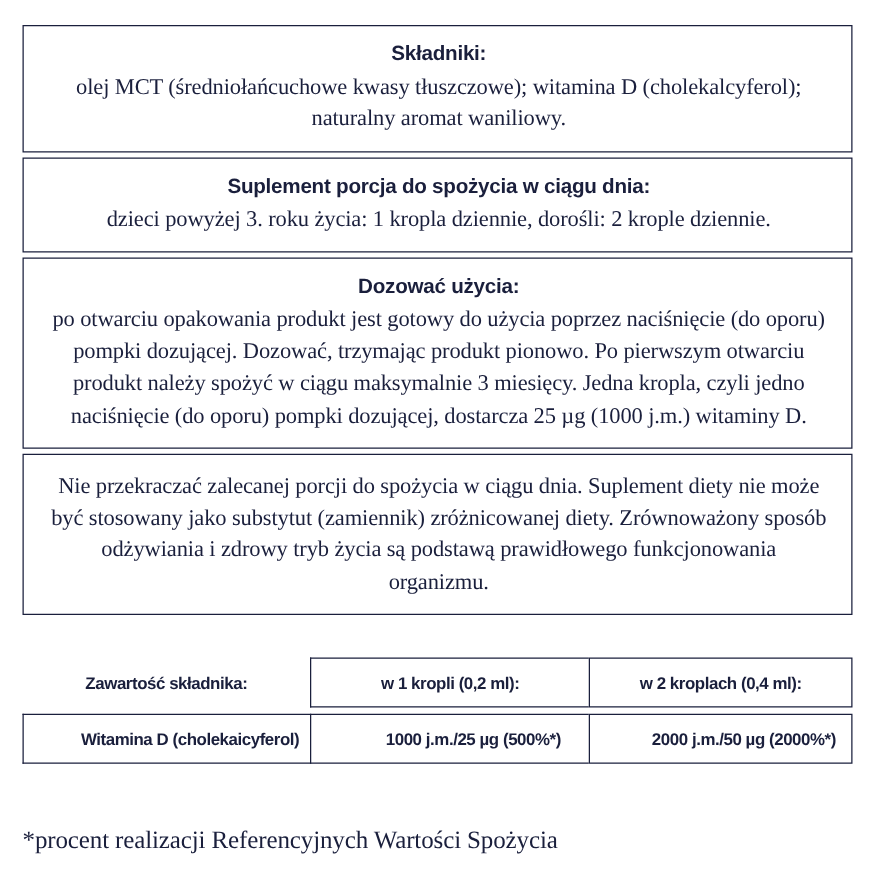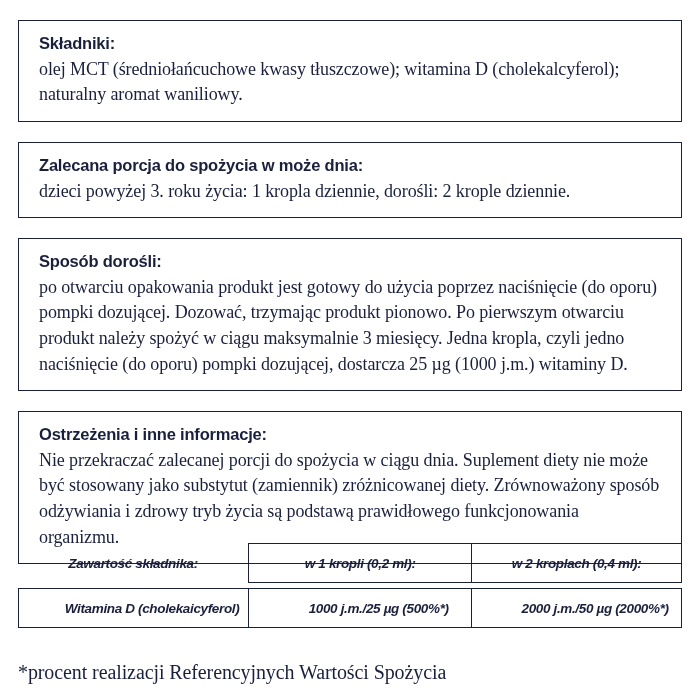--- a/index.html
+++ b/index.html
@@ -26,22 +26,23 @@
   .panels {
     position: absolute;
     left: 18px;
     top: 20px;
     width: 664px;
   }
   .panel {
     box-sizing: border-box;
     border: 1.6px solid #1a1f3c;
     padding: 12px 18px 13px 20px;
-    margin-bottom: 20px;
+    margin-bottom: 4px;
     background: #ffffff;
+    text-align: center;
   }
   .panel-heading {
     font-family: "Liberation Sans", "DejaVu Sans", sans-serif;
     font-weight: bold;
     font-size: 16.5px;
     line-height: 1.32;
     letter-spacing: -0.2px;
     margin: 0 0 2px 0;
     color: #1a1f3c;
   }
@@ -51,24 +52,23 @@
     line-height: 1.42;
     margin: 0;
     color: #1a1f3c;
     letter-spacing: -0.1px;
   }
 
   
   .nutrition {
     position: absolute;
     left: 18px;
-    top: 543px;
+    top: 526px;
     width: 664px;
     font-family: "Liberation Sans", "DejaVu Sans", sans-serif;
-    font-style: italic;
   }
   .ntable {
     border-collapse: separate;
     border-spacing: 0;
     width: 664px;
     table-layout: fixed;
   }
   .ntable td {
     font-size: 13.5px;
     font-weight: bold;
@@ -139,31 +139,30 @@
 <div id="page">
 
   <div class="panels">
 
     <section class="panel">
       <h2 class="panel-heading">Składniki:</h2>
       <p class="panel-body">olej MCT (średniołańcuchowe kwasy tłuszczowe); witamina D (cholekalcyferol); naturalny aromat waniliowy.</p>
     </section>
 
     <section class="panel">
-      <h2 class="panel-heading">Zalecana porcja do spożycia w może dnia:</h2>
+      <h2 class="panel-heading">Suplement porcja do spożycia w ciągu dnia:</h2>
       <p class="panel-body">dzieci powyżej 3. roku życia: 1 kropla dziennie, dorośli: 2 krople dziennie.</p>
     </section>
 
     <section class="panel">
-      <h2 class="panel-heading">Sposób dorośli:</h2>
+      <h2 class="panel-heading">Dozować użycia:</h2>
       <p class="panel-body">po otwarciu opakowania produkt jest gotowy do użycia poprzez naciśnięcie (do oporu) pompki dozującej. Dozować, trzymając produkt pionowo. Po pierwszym otwarciu produkt należy spożyć w ciągu maksymalnie 3 miesięcy. Jedna kropla, czyli jedno naciśnięcie (do oporu) pompki dozującej, dostarcza 25 µg (1000 j.m.) witaminy D.</p>
     </section>
 
     <section class="panel">
-      <h2 class="panel-heading">Ostrzeżenia i inne informacje:</h2>
       <p class="panel-body">Nie przekraczać zalecanej porcji do spożycia w ciągu dnia. Suplement diety nie może być stosowany jako substytut (zamiennik) zróżnicowanej diety. Zrównoważony sposób odżywiania i zdrowy tryb życia są podstawą prawidłowego funkcjonowania organizmu.</p>
     </section>
 
   </div>
 
   <div class="nutrition">
     <table class="ntable">
       <tbody>
         <tr>
           <td class="col-label cell-corner">Zawartość składnika:</td>

